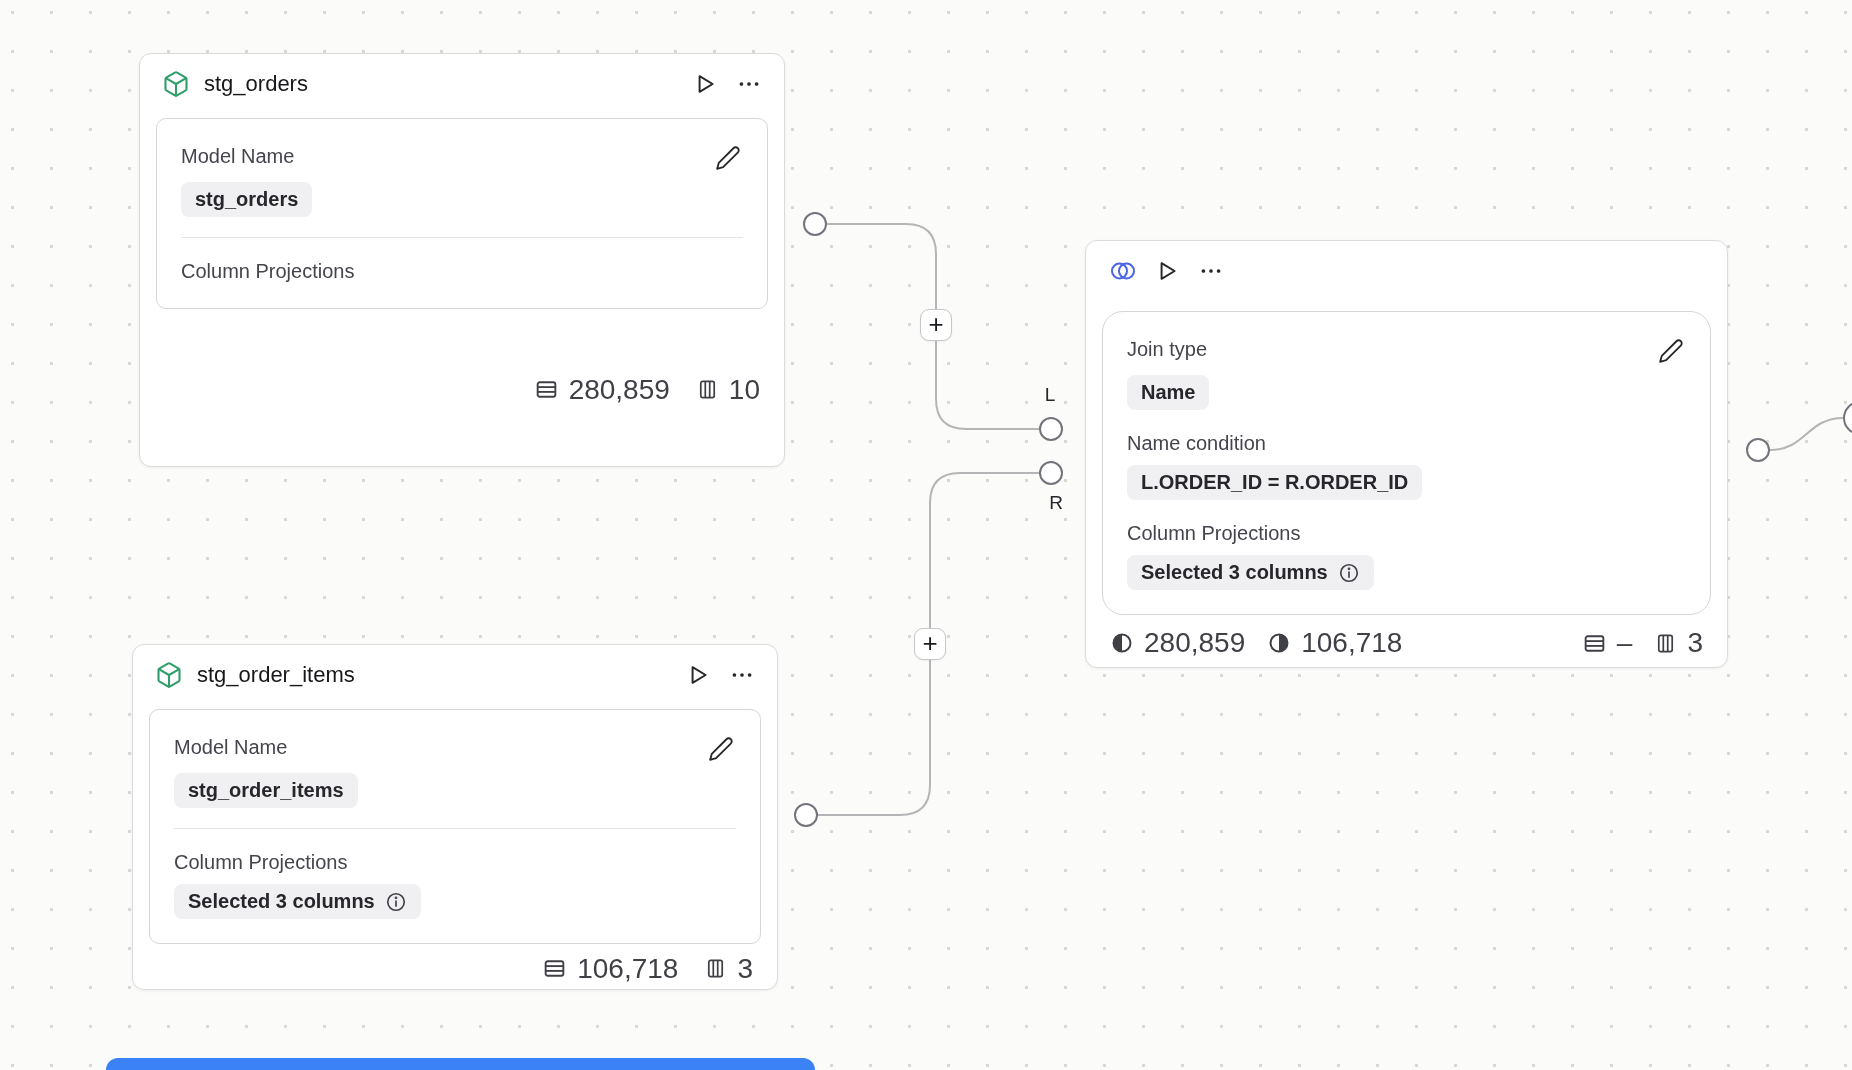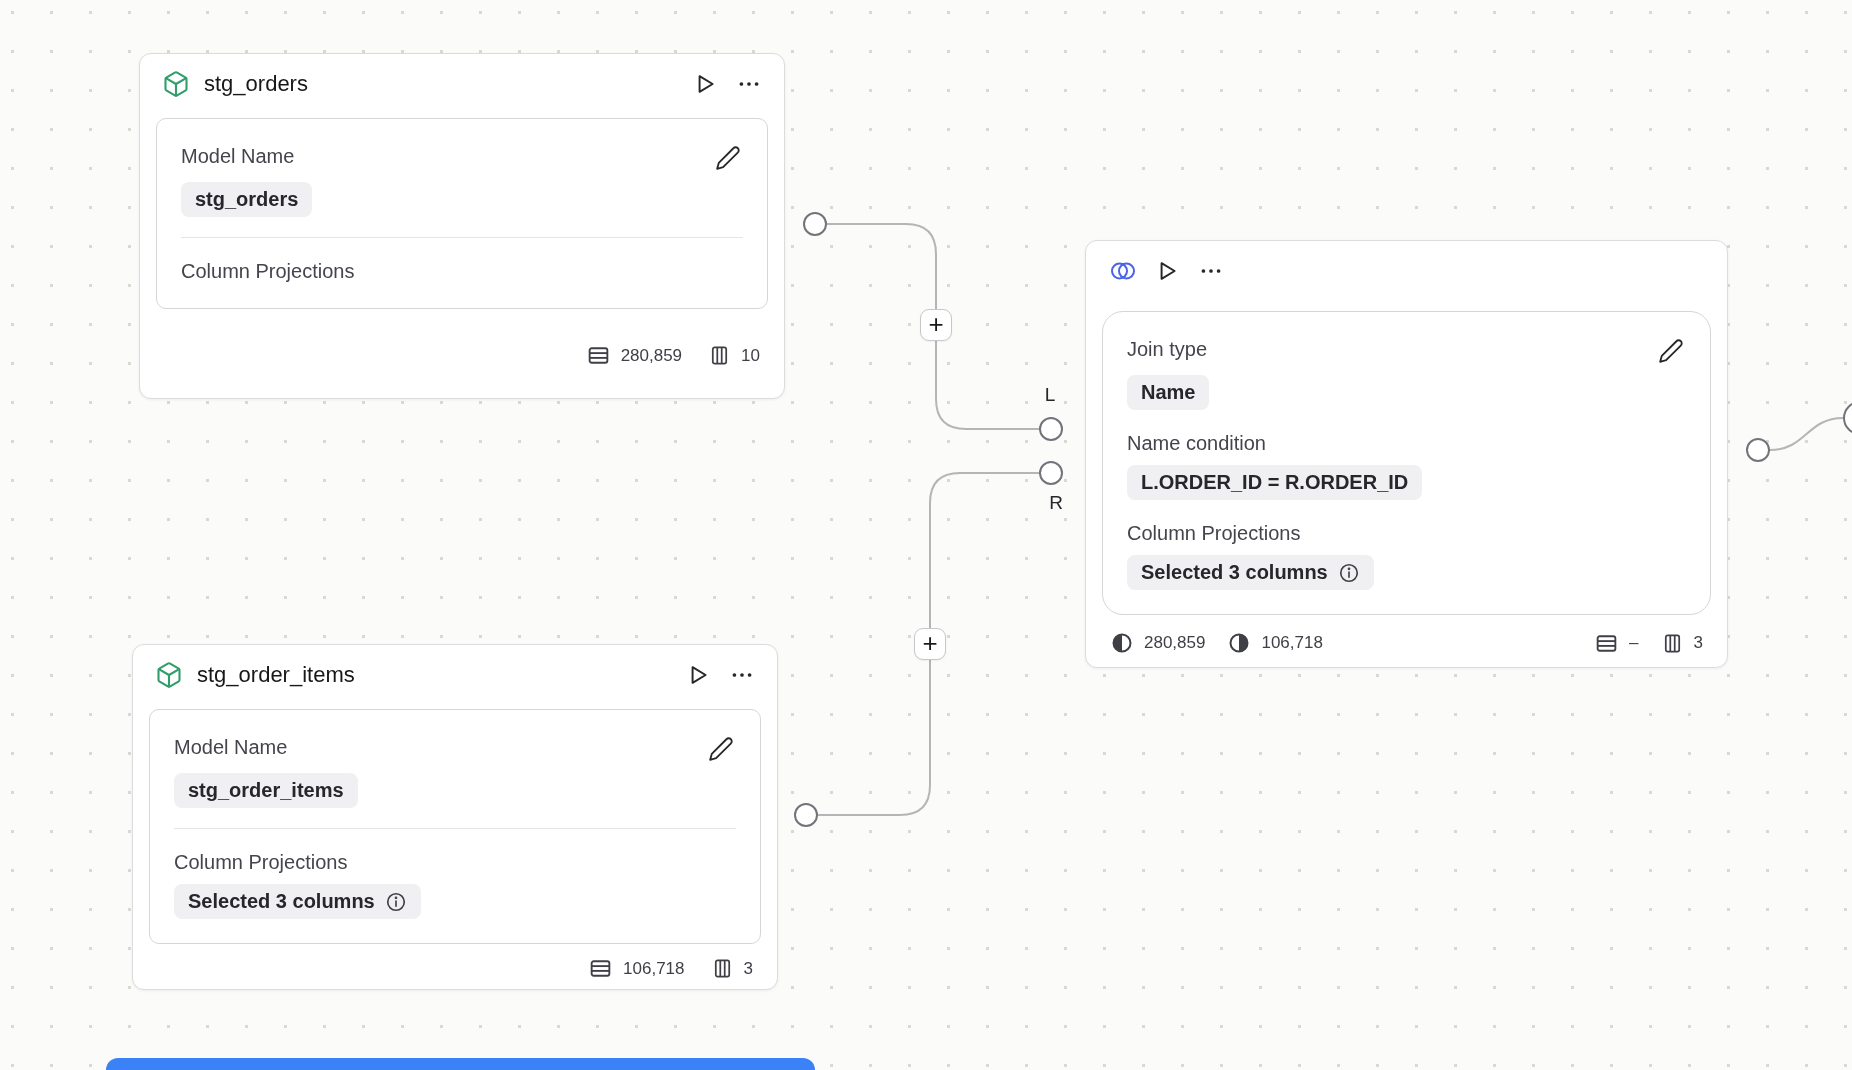--- a/index.html
+++ b/index.html
@@ -35,21 +35,21 @@
   .field-row { display:flex; align-items:flex-start; justify-content:space-between; }
   .field-label { font-size:20px; line-height:26px; color:#44444c; }
   .mt { margin-top:20px; }
   .badge {
     display:inline-flex; align-items:center; gap:10px; margin-top:9px;
     background:#f0f0f2; border-radius:8px; padding:5px 14px;
     font-size:20px; line-height:25px; font-weight:600; color:#26262b; white-space:nowrap;
   }
   .divider { height:1px; background:#e5e5e7; margin:20px 0; }
 
-  .node-footer { flex:1; display:flex; align-items:center; justify-content:flex-end; gap:26px; padding:0 24px; font-size:17px; font-weight:500; color:#3f3f46; }
+  .node-footer { flex:1; display:flex; align-items:center; justify-content:flex-end; gap:26px; padding:0 24px; font-size:28px; font-weight:500; color:#3f3f46; }
   .node-footer.join { justify-content:space-between; }
   .stats-group { display:flex; align-items:center; gap:22px; }
   .stat { display:flex; align-items:center; gap:10px; }
 
   .port {
     position:absolute; width:24px; height:24px; border-radius:50%;
     background:#ffffff; border:2.5px solid #73737b;
   }
   .port-label { position:absolute; width:16px; text-align:center; font-size:19px; font-weight:500; color:#26262b; }
 
@@ -75,21 +75,21 @@
 <body>
 
 <div id="canvas">
 
   <svg class="edges" width="1852" height="1070">
     <path class="edge" d="M 827 224 L 906 224 Q 936 224 936 254 L 936 399 Q 936 429 966 429 L 1039 429"></path>
     <path class="edge" d="M 818 815 L 900 815 Q 930 815 930 785 L 930 503 Q 930 473 960 473 L 1039 473"></path>
     <path class="edge" d="M 1770 450 C 1806 450 1807 418 1843 418 L 1852 418"></path>
   </svg>
 
-  <div class="node" style="left:139px; top:53px; width:646px; height:346px;">
+  <div class="node" style="left:139px; top:53px; width:646px; height:414px;">
     <div class="node-header">
       <span class="icon model-icon">
         <svg width="28" height="28" viewBox="0 0 24 24" fill="none" stroke="currentColor" stroke-width="1.8" stroke-linejoin="round" stroke-linecap="round">
           <path d="M21 16V8a2 2 0 0 0-1-1.73l-7-4a2 2 0 0 0-2 0l-7 4A2 2 0 0 0 3 8v8a2 2 0 0 0 1 1.73l7 4a2 2 0 0 0 2 0l7-4A2 2 0 0 0 21 16z"></path>
           <polyline points="3.27 6.96 12 12.01 20.73 6.96"></polyline>
           <line x1="12" y1="22.08" x2="12" y2="12"></line>
         </svg>
       </span>
       <span class="node-title">stg_orders</span>
       <span class="header-btn">

